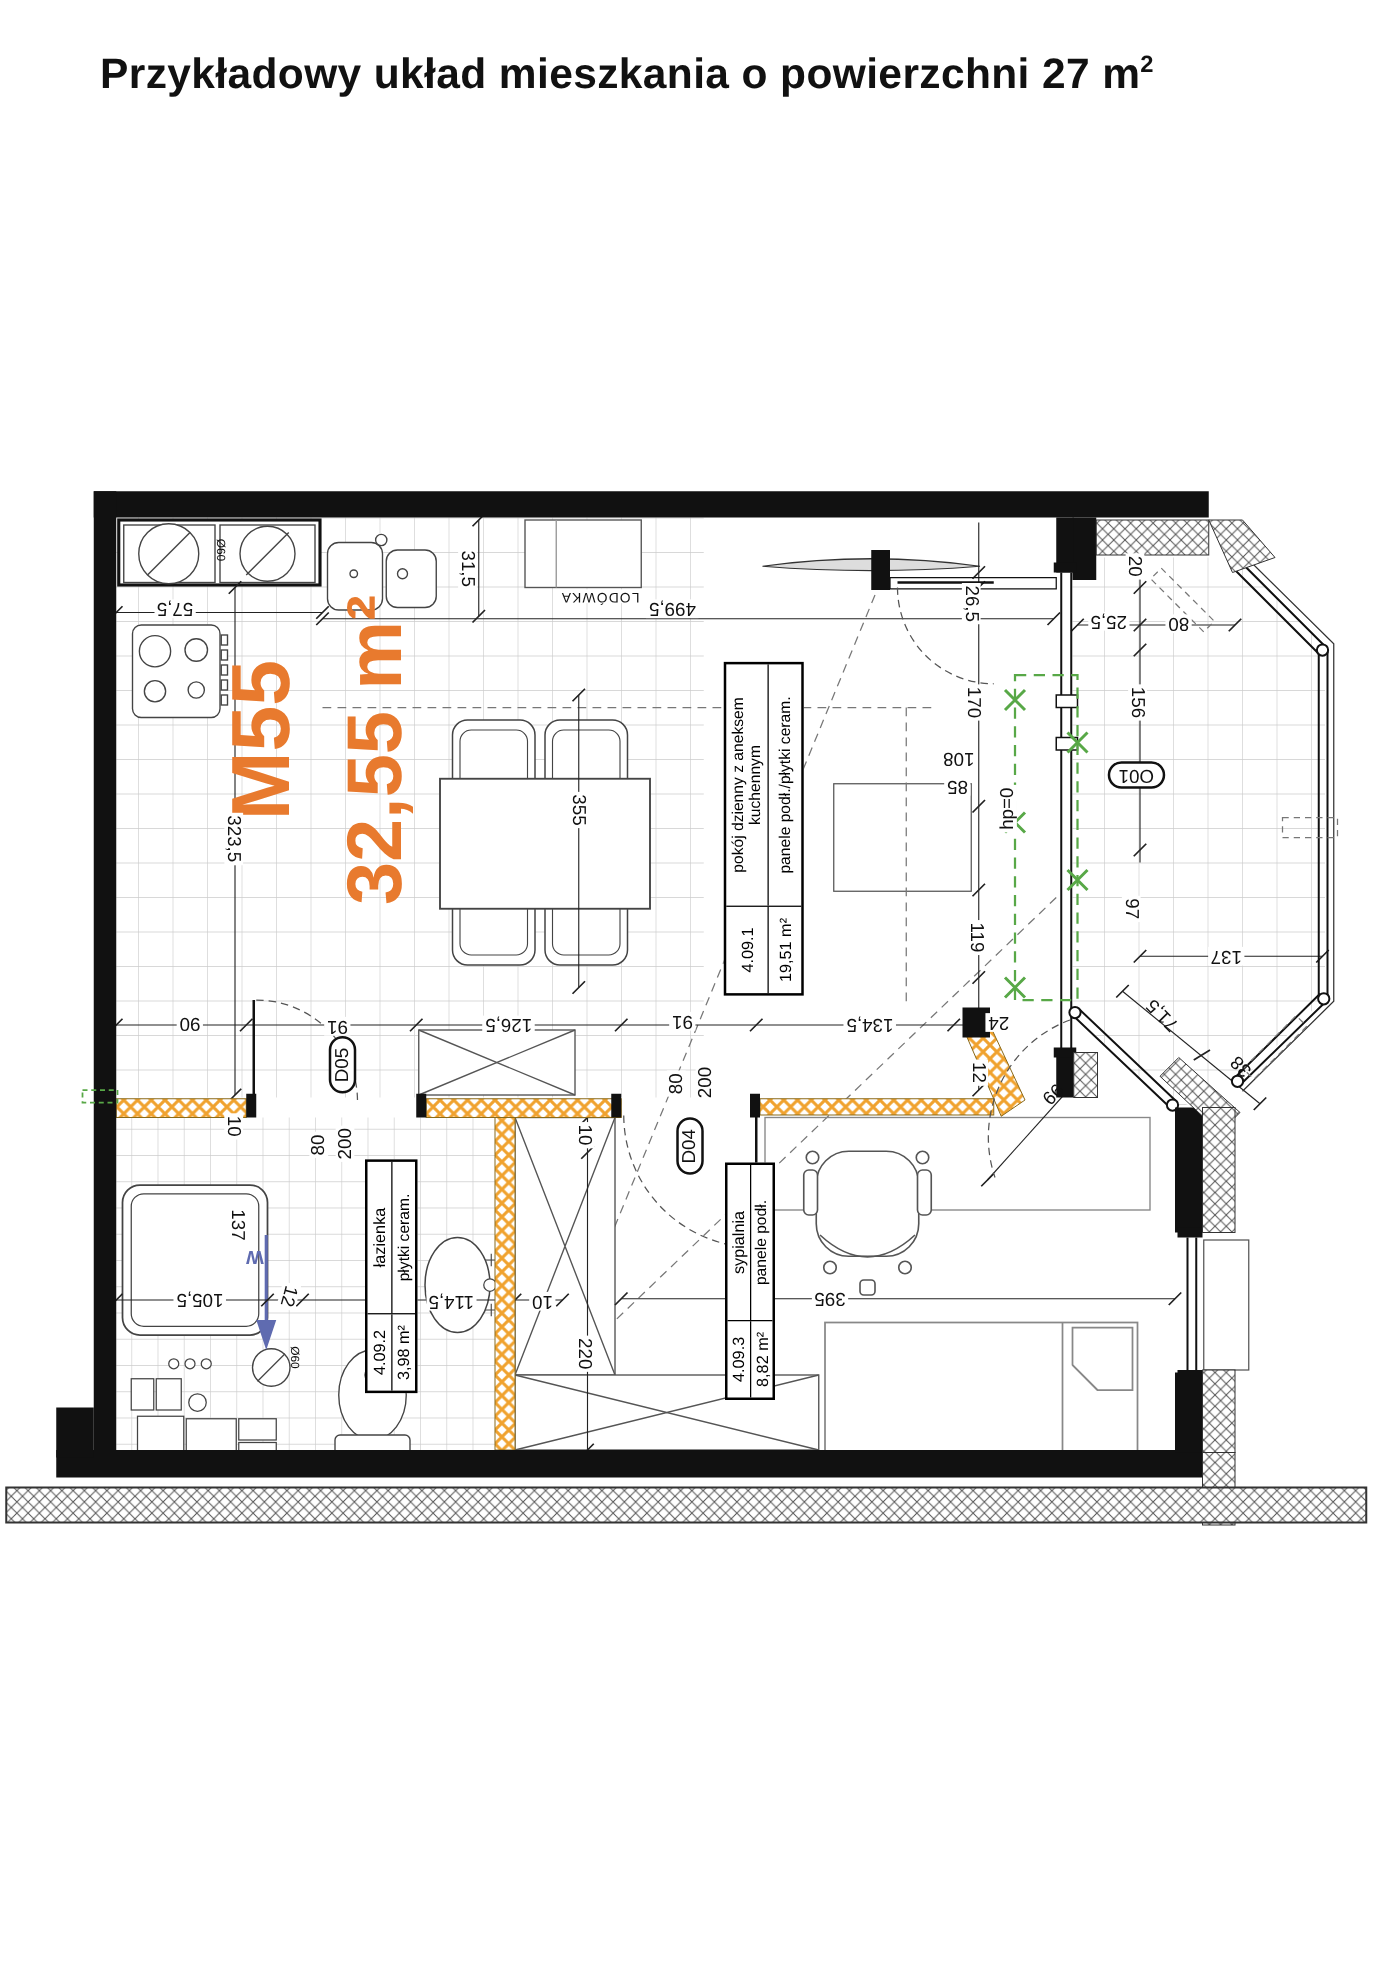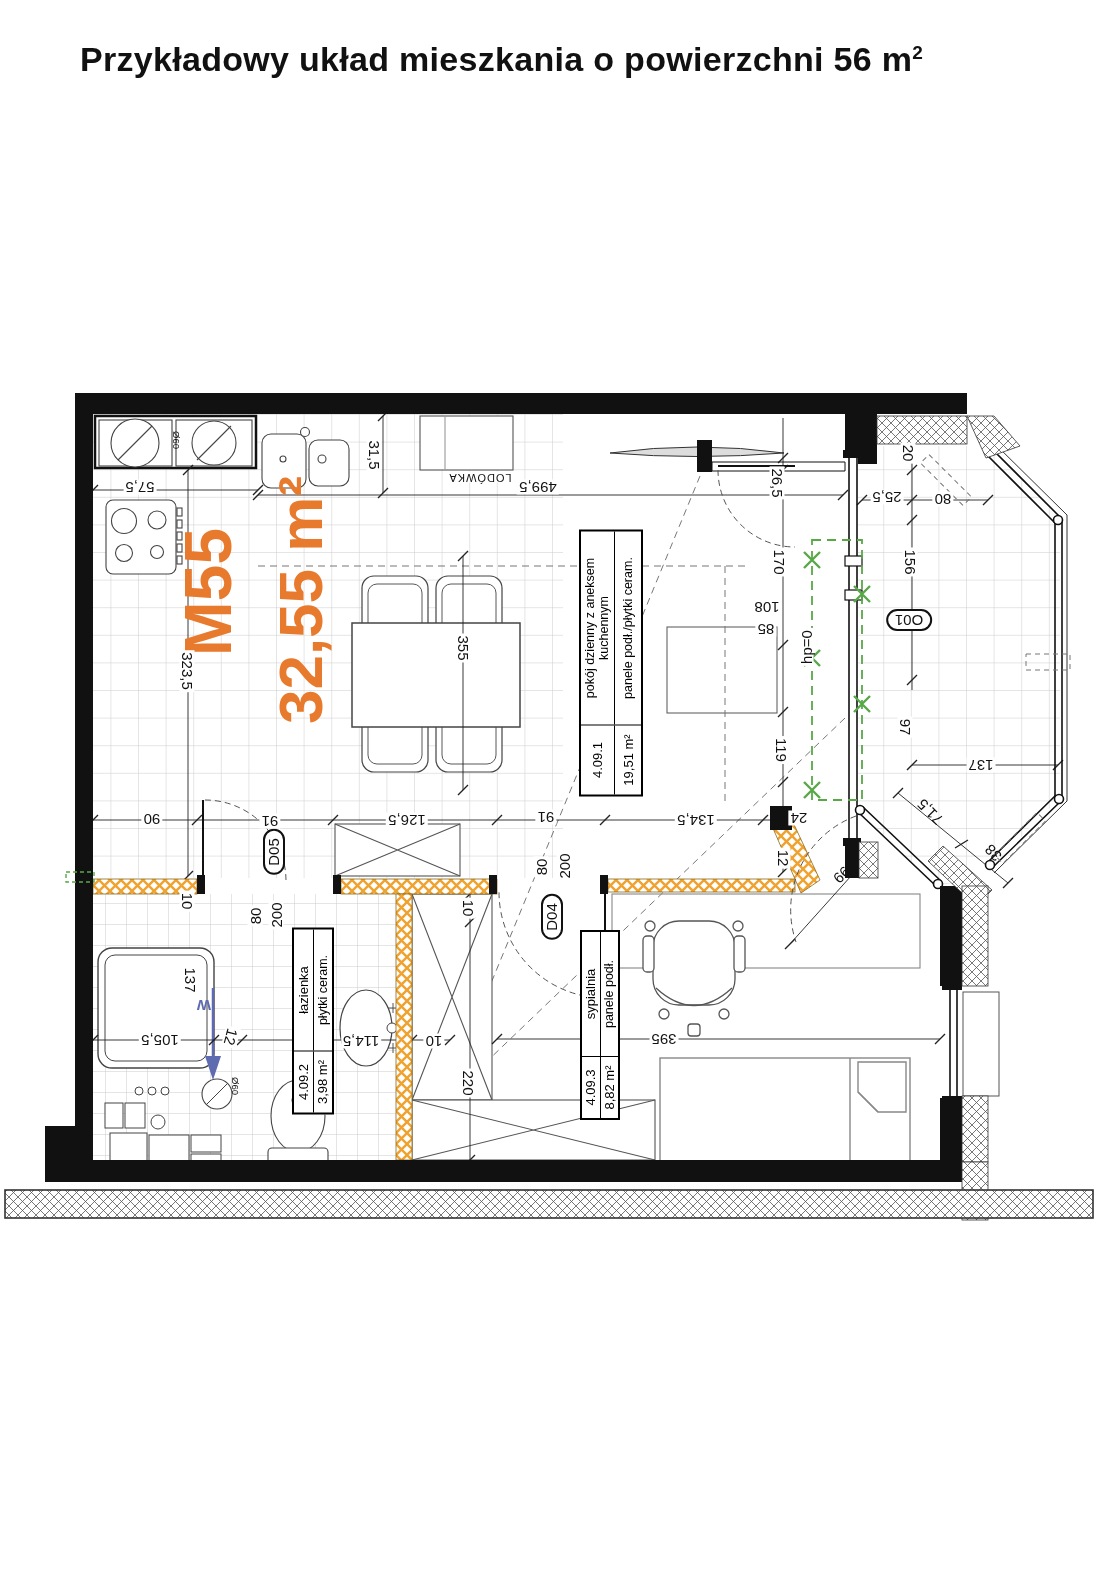--- a/index.html
+++ b/index.html
@@ -34,21 +34,21 @@
   .cell{display:flex;align-items:center;justify-content:center;text-align:center;
         padding:0 3px;box-sizing:border-box;flex:1;}
   .cell.bb{border-bottom:1px solid #000;}
   .stack{flex-direction:column;line-height:1.1;}
 </style>
 </head>
 <body>
 
 <div class="page">
 
-  <div class="title"><span>Przykładowy układ mieszkania o powierzchni 56 m</span><sup>2</sup></div>
+  <div class="title"><span>Przykładowy układ mieszkania o powierzchni 27 m</span><sup>2</sup></div>
 
   <svg class="plan" width="1117" height="1579" viewBox="0 0 1117 1579">
     <defs>
       <pattern id="t27" width="27.6" height="27.6" patternUnits="userSpaceOnUse">
         <rect width="27.6" height="27.6" fill="#fff"></rect>
         <path d="M0,0 H27.6 M0,0 V27.6" stroke="#ccc" stroke-width="1" fill="none"></path>
       </pattern>
       <pattern id="t21" width="21" height="21" patternUnits="userSpaceOnUse">
         <rect width="21" height="21" fill="#fff"></rect>
         <path d="M0,0 H21 M0,0 V21" stroke="#ccc" stroke-width="1" fill="none"></path>

